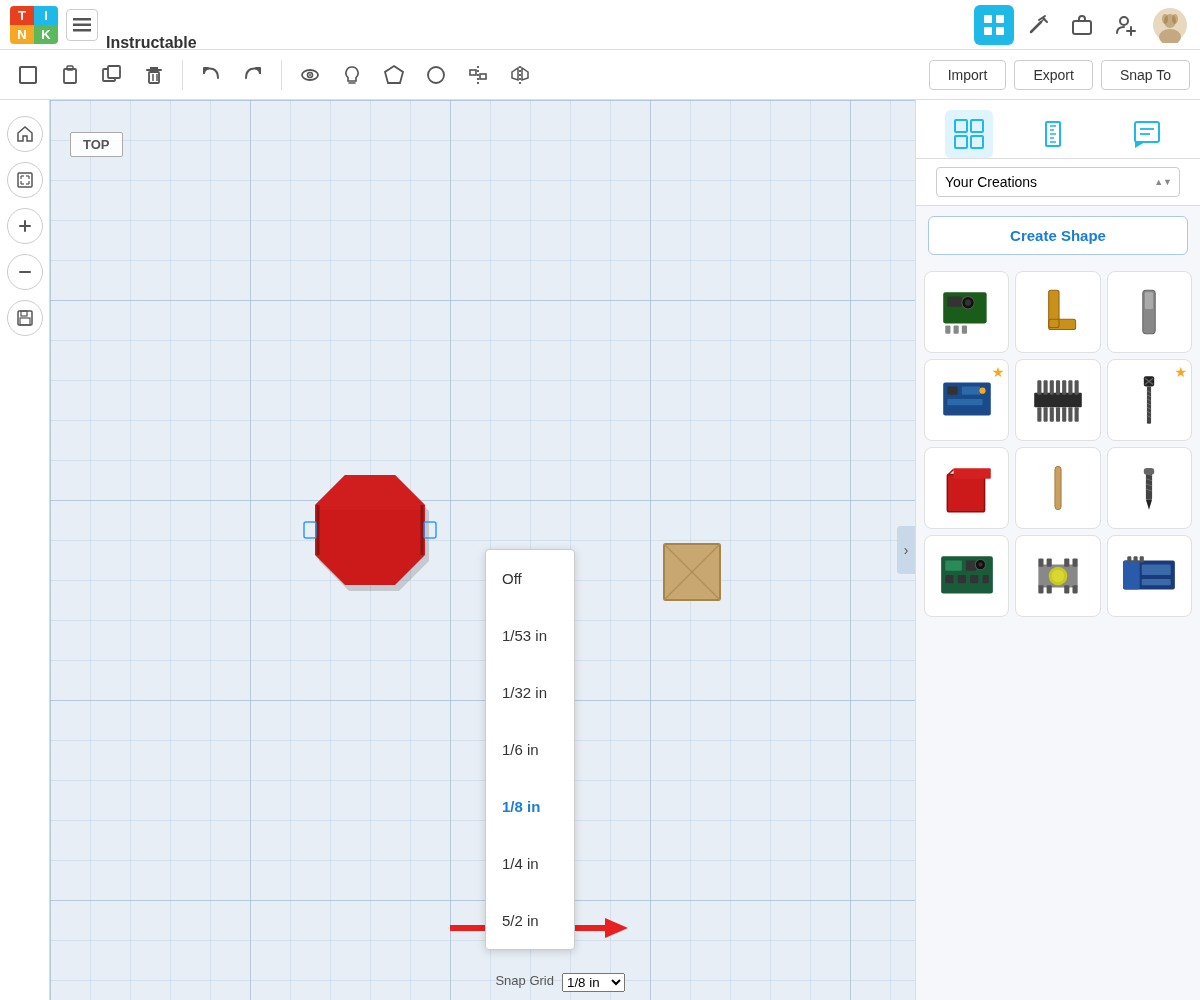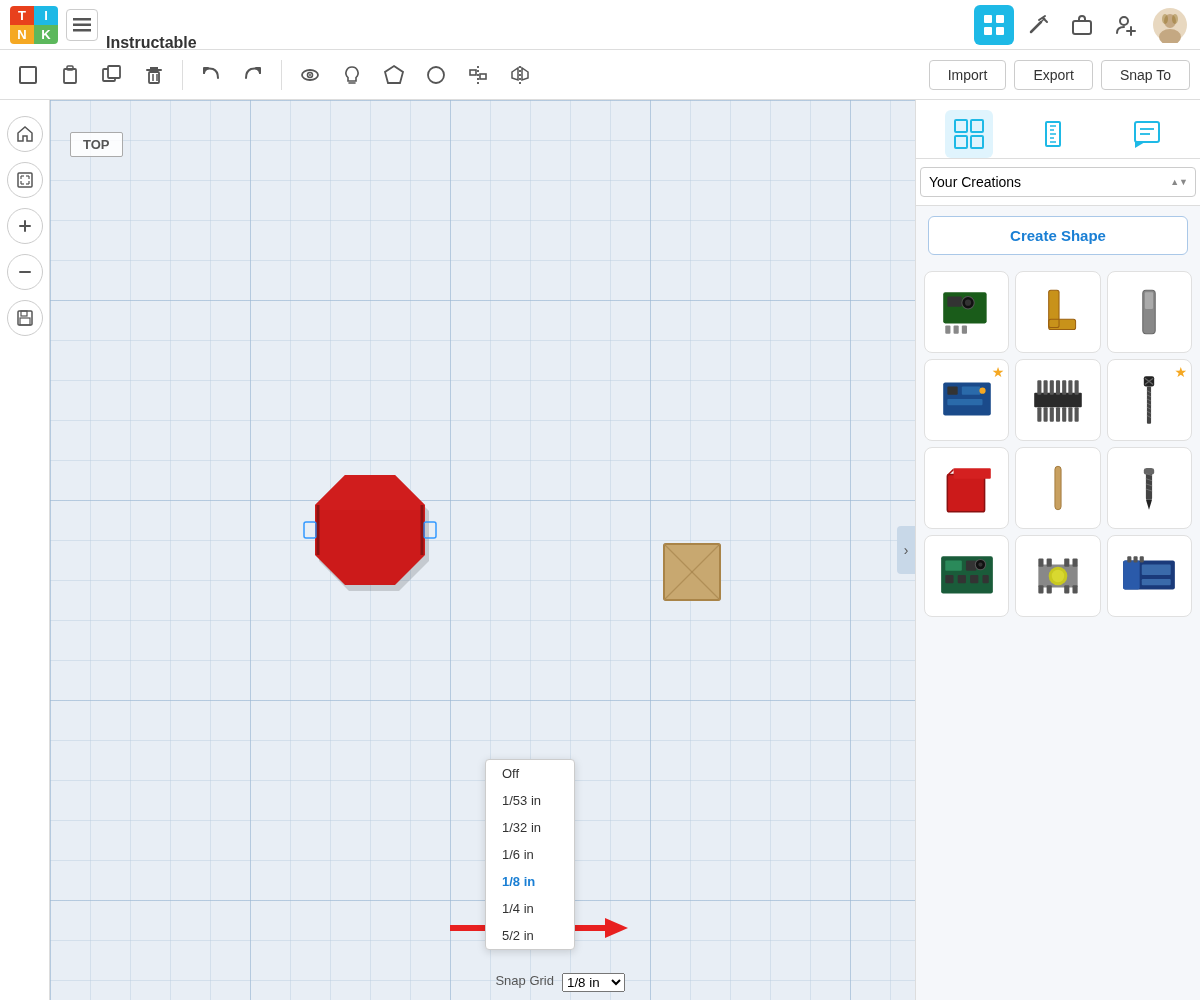--- a/index.html
+++ b/index.html
@@ -204,22 +204,22 @@
       bottom: 50px;
       right: 340px;
       background: #fff;
       border: 1px solid #ccc;
       border-radius: 4px;
       box-shadow: 0 2px 8px rgba(0,0,0,0.15);
       z-index: 10;
       min-width: 90px;
     }
     .snap-option {
-      padding: 6px 16px;
-      font-size: 13px;
+      padding: 20px 16px;
+      font-size: 15px;
       cursor: pointer;
       color: #333;
     }
     .snap-option.active { color: #1a7fd4; font-weight: 600; }
 
     #snap-bar {
       position: absolute;
       bottom: 8px;
       right: 290px;
       display: flex;
@@ -260,21 +260,21 @@
       display: flex; align-items: center; justify-content: center;
       cursor: pointer;
       border-radius: 6px;
     }
     .panel-tab.active {
       background: #e0f4fd;
     }
     #panel-selector {
       display: flex;
       align-items: center;
-      padding: 8px 4px;
+      padding: 8px 20px;
       background: #fff;
       border-bottom: 1px solid #ddd;
     }
     #panel-selector select {
       flex: 1;
       font-size: 14px;
       padding: 6px 8px;
       border: 1px solid #ccc;
       border-radius: 4px;
       background: #fff;

